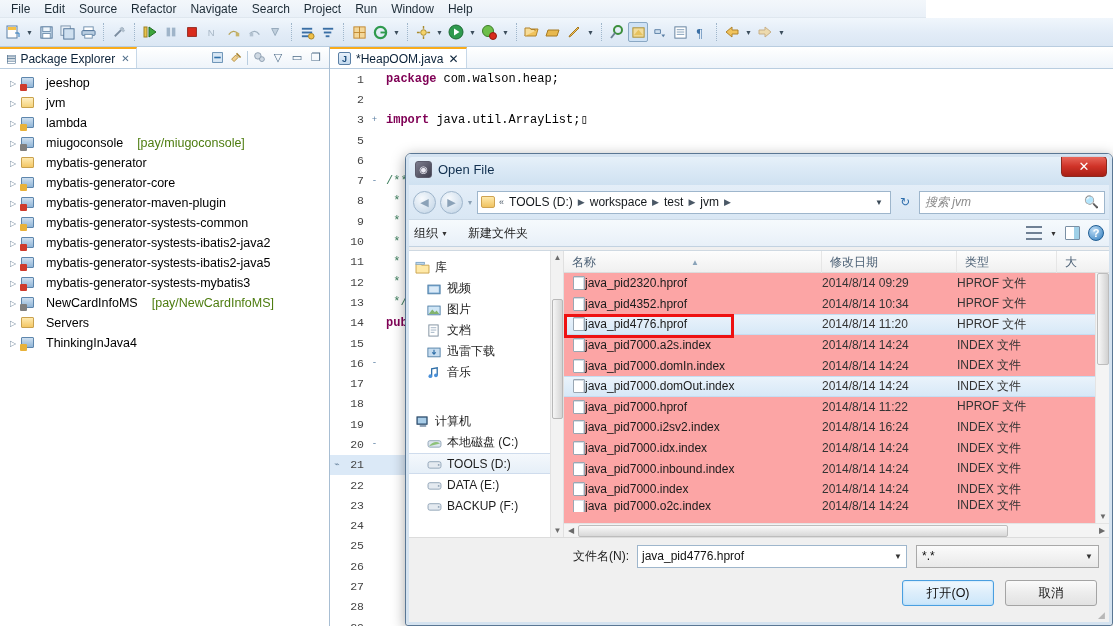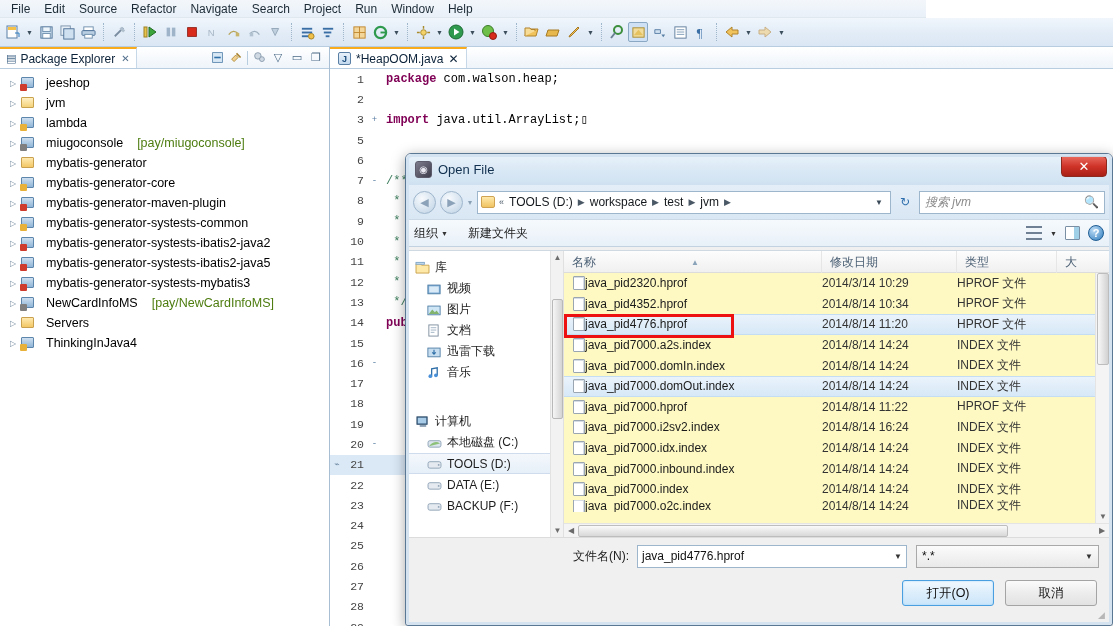--- a/index.html
+++ b/index.html
@@ -286,21 +286,21 @@
   .side-thumb {
     position: absolute; left: 1px; top: 48px; width: 11px; height: 120px;
     background: linear-gradient(to right,#f6f6f6,#d4d4d4);
     border: 1px solid #b8b8b8; border-radius: 2px;
   }
   .side-arrow {
     position: absolute; left: 2px; width: 9px; height: 9px;
     color: #6d6d6d; font-size: 8px; text-align: center;
   }
 
-  .list-pane { flex: 1; position: relative; background: #fef9c3; overflow: hidden; }
+  .list-pane { flex: 1; position: relative; background: #fca5a5; overflow: hidden; }
   .list-head {
     display: flex; height: 22px; align-items: center;
     background: linear-gradient(to bottom,#fdfdfd,#f0f0f0);
     border-bottom: 1px solid #dcdcdc;
     font-size: 12px; color: #4a5f74;
   }
   .hcell { padding-left: 8px; position: relative; height: 22px;
            line-height: 22px; border-right: 1px solid #e6e6e6; }
   .hcell.name { width: 258px; flex: 0 0 258px; }
   .hcell.date { width: 135px; flex: 0 0 135px; }
@@ -1107,21 +1107,21 @@
           <div class="hcell date">修改日期</div>
           <div class="hcell type">类型</div>
           <div class="hcell size">大</div>
         </div>
         <div class="flist">
           <div class="frow">
             <span class="fname">
                 <span class="fileico"></span>
                 <span>java_pid2320.hprof</span>
               </span>
-            <span class="fdate">2014/3/14 10:29</span>
+            <span class="fdate">2014/8/14 09:29</span>
             <span class="ftype">HPROF 文件</span>
           </div>
           <div class="frow">
             <span class="fname">
                 <span class="fileico"></span>
                 <span>java_pid4352.hprof</span>
               </span>
             <span class="fdate">2014/8/14 10:34</span>
             <span class="ftype">HPROF 文件</span>
           </div>

